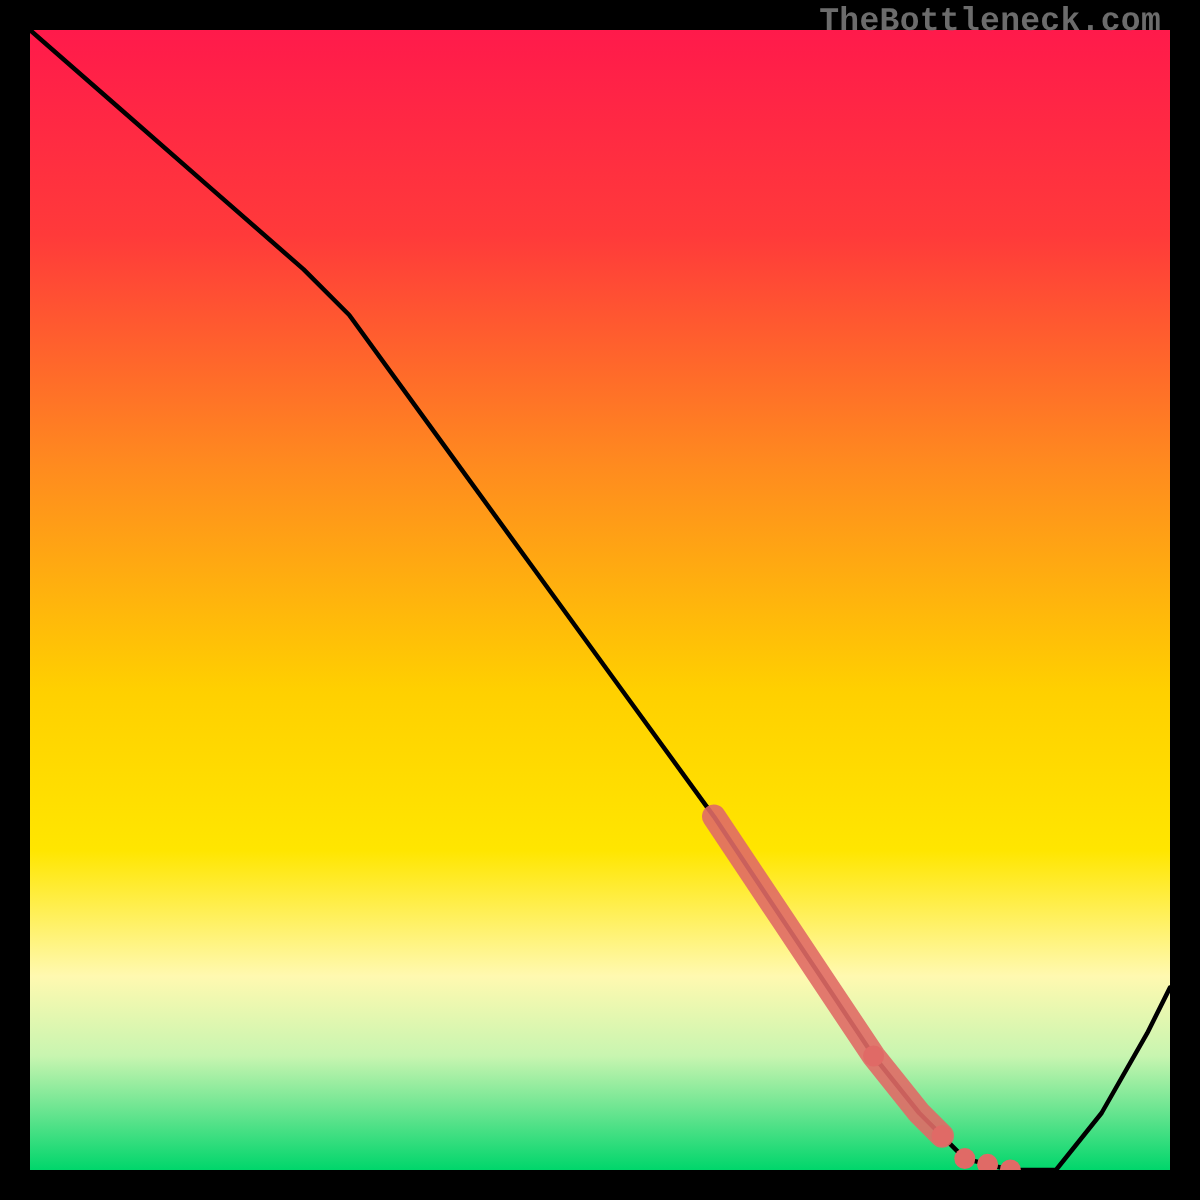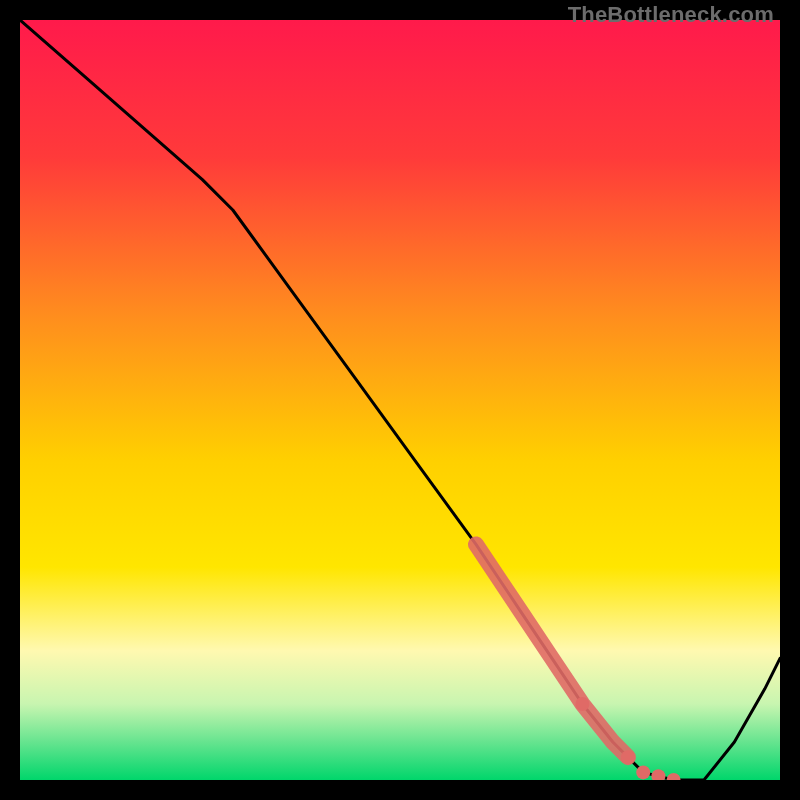--- a/index.html
+++ b/index.html
@@ -11,20 +11,21 @@
     background: #000;
     font-family: Arial, Helvetica, sans-serif;
   }
   .frame {
     position: absolute;
     left: 0;
     top: 0;
     width: 800px;
     height: 800px;
     background: #000;
+    font-family: Liberation Mono, monospace;
   }
   .plot {
     position: absolute;
     left: 20px;
     top: 20px;
     width: 760px;
     height: 760px;
     overflow: hidden;
   }
   .gradient {

